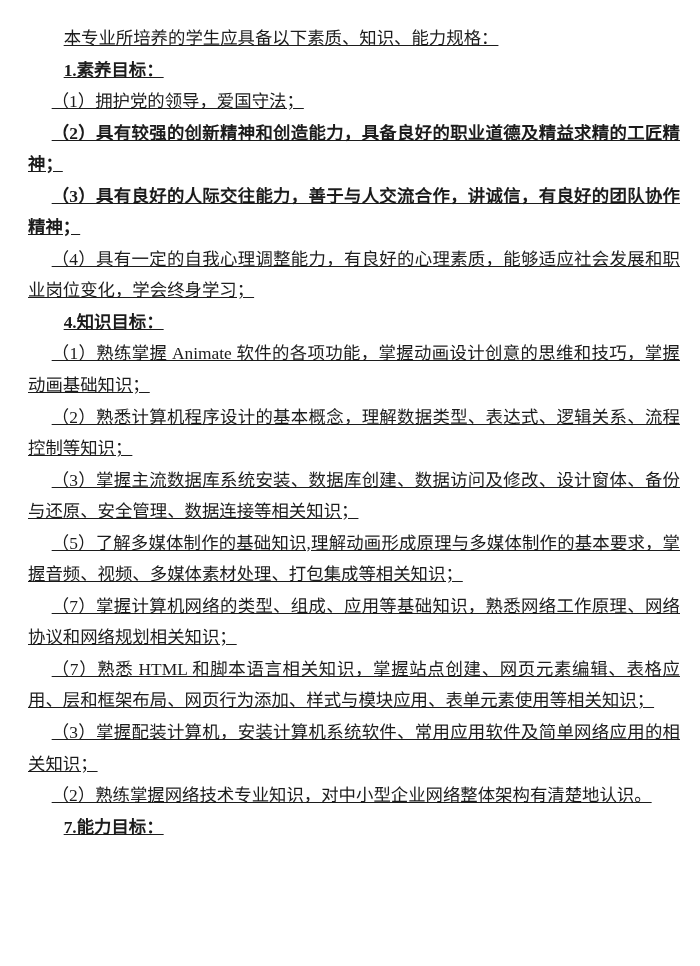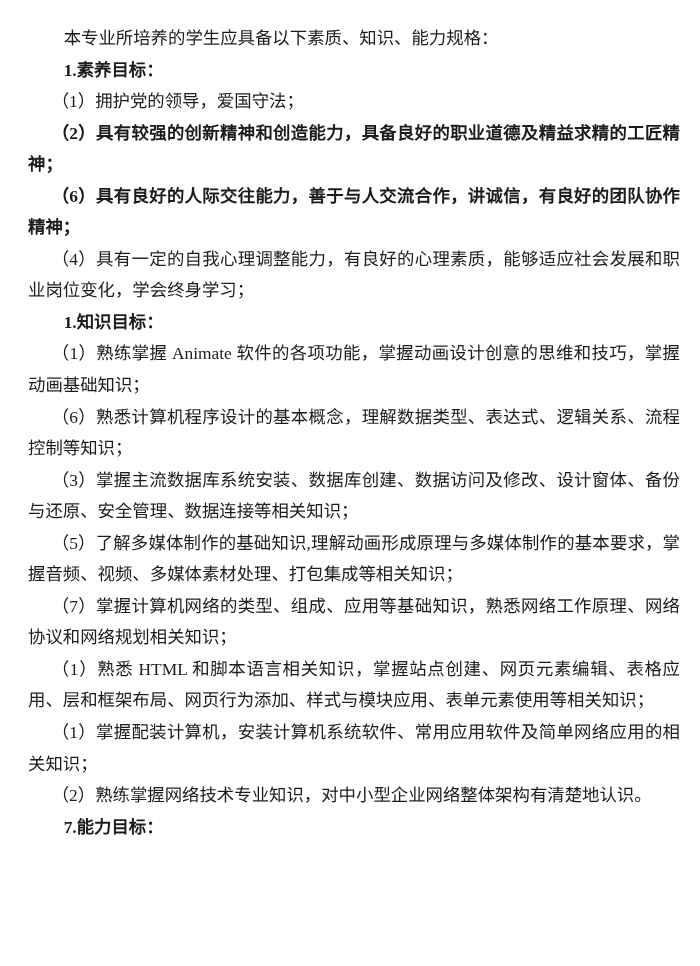--- a/index.html
+++ b/index.html
@@ -18,20 +18,21 @@
     width: 700px;
     height: 961px;
     background: #ffffff;
     padding: 23px 20px 0 28px;
     font-family: "Liberation Serif", "DejaVu Serif", serif;
     font-size: 17.4px;
     line-height: 31.55px;
     color: #1c1c1c;
     text-align: justify;
     text-justify: inter-ideograph;
+    text-decoration: underline;
   }
   .doc-page p {
     margin: 0;
     padding: 0;
     text-indent: 1.36em;
     word-break: break-all;
   }
   .doc-page p.indent-wide {
     text-indent: 2.05em;
   }
@@ -43,29 +44,29 @@
 <body>
 
 <div class="doc-page">
 
   <p class="indent-wide">本专业所培养的学生应具备以下素质、知识、能力规格：</p>
 
   <p class="indent-wide bold">1.素养目标：</p>
 
   <p>（1）拥护党的领导，爱国守法；</p>
   <p class="bold">（2）具有较强的创新精神和创造能力，具备良好的职业道德及精益求精的工匠精神；</p>
-  <p class="bold">（6）具有良好的人际交往能力，善于与人交流合作，讲诚信，有良好的团队协作精神；</p>
+  <p class="bold">（3）具有良好的人际交往能力，善于与人交流合作，讲诚信，有良好的团队协作精神；</p>
   <p>（4）具有一定的自我心理调整能力，有良好的心理素质，能够适应社会发展和职业岗位变化，学会终身学习；</p>
 
-  <p class="indent-wide bold">1.知识目标：</p>
+  <p class="indent-wide bold">4.知识目标：</p>
 
   <p>（1）熟练掌握 Animate 软件的各项功能，掌握动画设计创意的思维和技巧，掌握动画基础知识；</p>
-  <p>（6）熟悉计算机程序设计的基本概念，理解数据类型、表达式、逻辑关系、流程控制等知识；</p>
+  <p>（2）熟悉计算机程序设计的基本概念，理解数据类型、表达式、逻辑关系、流程控制等知识；</p>
   <p>（3）掌握主流数据库系统安装、数据库创建、数据访问及修改、设计窗体、备份与还原、安全管理、数据连接等相关知识；</p>
   <p>（5）了解多媒体制作的基础知识,理解动画形成原理与多媒体制作的基本要求，掌握音频、视频、多媒体素材处理、打包集成等相关知识；</p>
   <p>（7）掌握计算机网络的类型、组成、应用等基础知识，熟悉网络工作原理、网络协议和网络规划相关知识；</p>
-  <p>（1）熟悉 HTML 和脚本语言相关知识，掌握站点创建、网页元素编辑、表格应用、层和框架布局、网页行为添加、样式与模块应用、表单元素使用等相关知识；</p>
-  <p>（1）掌握配装计算机，安装计算机系统软件、常用应用软件及简单网络应用的相关知识；</p>
+  <p>（7）熟悉 HTML 和脚本语言相关知识，掌握站点创建、网页元素编辑、表格应用、层和框架布局、网页行为添加、样式与模块应用、表单元素使用等相关知识；</p>
+  <p>（3）掌握配装计算机，安装计算机系统软件、常用应用软件及简单网络应用的相关知识；</p>
   <p>（2）熟练掌握网络技术专业知识，对中小型企业网络整体架构有清楚地认识。</p>
 
   <p class="indent-wide bold">7.能力目标：</p>
 
 </div>
 
 </body></html>

